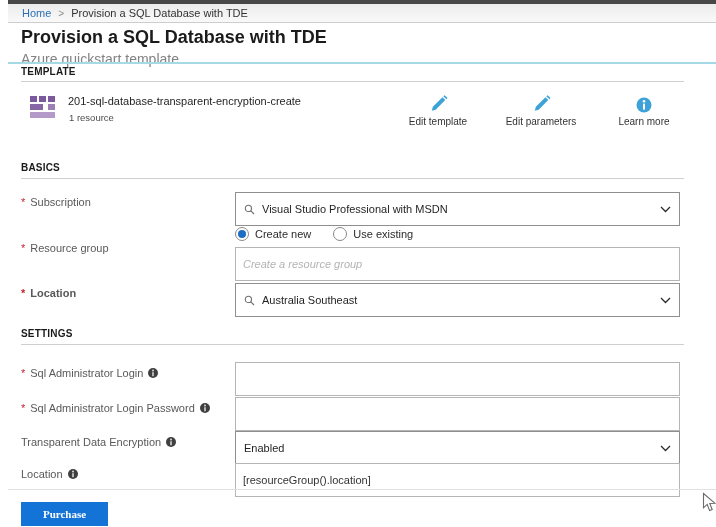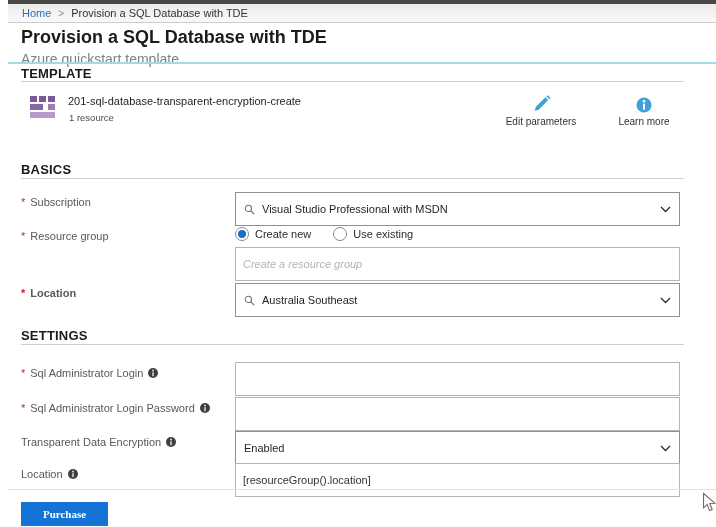--- a/index.html
+++ b/index.html
@@ -14,21 +14,21 @@
                display:flex; align-items:center; padding-left:14px; font-size:11px; }
   .crumb-home { color:#2b71b8; cursor:pointer; }
   .crumb-sep { color:#8a8a8a; margin:0 7px; font-size:10px; }
   .crumb-cur { color:#333; }
 
   
   .page-title { position:absolute; left:13px; top:27px; font-size:18px; font-weight:bold; color:#1b1b1b; }
   .page-sub   { position:absolute; left:13px; top:51px; font-size:14px; color:#828282; }
   .teal-line  { position:absolute; left:0; top:62px; width:716px; height:2px; background:#a5d9e6; }
 
-  .sec-head { position:absolute; left:13px; font-size:13px; font-weight:bold; color:#1a1a1a; letter-spacing:.2px; }
+  .sec-head { position:absolute; left:13px; font-size:10px; font-weight:bold; color:#1a1a1a; letter-spacing:.2px; }
   .sec-rule { position:absolute; left:13px; width:663px; height:1px; background:#cfcfcf; }
 
   
   .tpl-icon { position:absolute; left:22px; top:96px; }
   .tpl-name { position:absolute; left:60px; top:95px; font-size:11px; color:#262626; }
   .tpl-res  { position:absolute; left:61px; top:112px; font-size:9.5px; color:#4d4d4d; }
   .tpl-action { position:absolute; top:94px; width:96px; text-align:center; cursor:pointer; }
   .tpl-action .ic { height:19px; display:flex; align-items:flex-end; justify-content:center; }
   .tpl-action .lb { margin-top:3px; font-size:10px; color:#333; }
 
@@ -85,20 +85,29 @@
       <rect x="9" y="0" width="7" height="6" fill="#7a5a9c"></rect>
       <rect x="18" y="0" width="7" height="6" fill="#7a5a9c"></rect>
       <rect x="0" y="8" width="13" height="6" fill="#8766a6"></rect>
       <rect x="18" y="8" width="7" height="6" fill="#9b7fb5"></rect>
       <rect x="0" y="16" width="25" height="6" fill="#b49ac8"></rect>
     </svg>
   </span>
   <div class="tpl-name">201-sql-database-transparent-encryption-create</div>
   <div class="tpl-res">1 resource</div>
 
+  <div class="tpl-action" style="left:382px;">
+    <div class="ic">
+      <svg width="19" height="18" viewBox="0 0 16 16">
+          <path d="M2 14l1-3.5L11.5 2 14 4.5 5.5 13 2 14z" fill="#3da2d8"></path>
+          <path d="M12.3 1.2l1.2-1L16 2.6l-1 1.2z" fill="#3da2d8"></path>
+        </svg>
+    </div>
+    <div class="lb">Edit template</div>
+  </div>
   <div class="tpl-action" style="left:588px;">
     <div class="ic">
       <svg width="16" height="16" viewBox="0 0 16 16">
           <circle cx="8" cy="8" r="7.5" fill="#3da2d8"></circle>
           <rect x="7" y="6.6" width="2" height="6" fill="#fff"></rect>
           <circle cx="8" cy="4.2" r="1.3" fill="#fff"></circle>
         </svg>
     </div>
     <div class="lb">Learn more</div>
   </div>
@@ -126,21 +135,21 @@
         </svg>
     </span>
     <span class="grow">Visual Studio Professional with MSDN</span>
     <span>
       <svg width="11" height="7" viewBox="0 0 11 7">
           <polyline points="1,1 5.5,5.5 10,1" fill="none" stroke="#2b2b2b" stroke-width="1.3"></polyline>
         </svg>
     </span>
   </div>
 
-  <div class="lbl" style="top:230px;">
+  <div class="lbl" style="top:242px;">
     <span class="req">*</span><span>Resource group</span>
   </div>
   <div class="radio-row" style="top:227px;">
     <span class="radio-opt">
       <span class="radio sel"></span>
       <span>Create new</span>
     </span>
     <span class="radio-opt">
       <span class="radio"></span>
       <span>Use existing</span>

